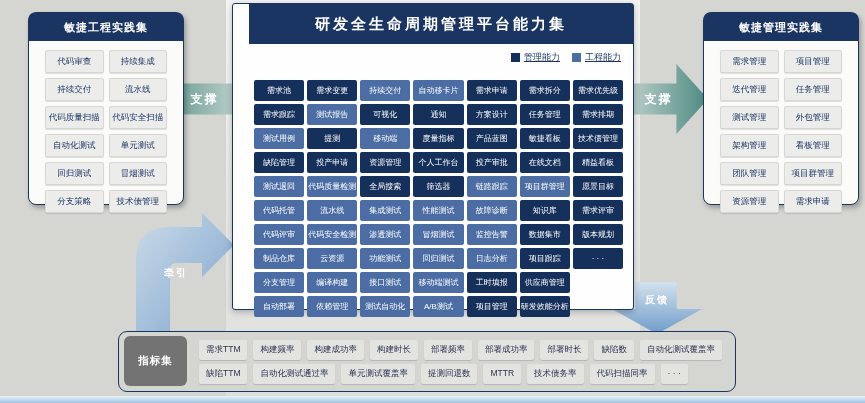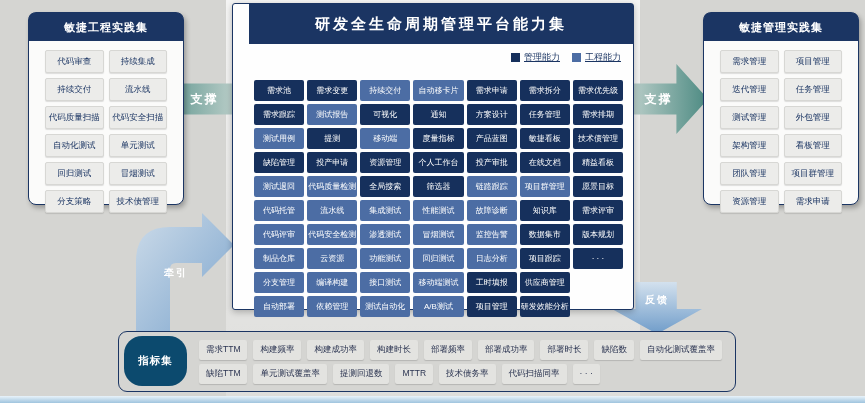--- a/index.html
+++ b/index.html
@@ -66,21 +66,21 @@
   .feedback-arrow{position:absolute;left:612px;top:282px;width:90px;height:52px;z-index:1;
     clip-path:polygon(26% 0,72% 0,72% 52%,100% 52%,50% 100%,0 52%,26% 52%);
     background:linear-gradient(180deg,#d3e1ee,#6f9cc9);}
   .feedback-label{position:absolute;left:0;top:11px;width:100%;text-align:center;
     color:#fff;font-size:10px;font-weight:bold;letter-spacing:2px;}
 
   
   .metrics-box{position:absolute;left:118px;top:331px;width:618px;height:61px;z-index:2;
     background:#d5d5d2;border:1.5px solid #1b3563;border-radius:9px;box-sizing:border-box;}
   .metrics-title{position:absolute;left:5px;top:4px;width:63px;height:50px;
-    background:#0c4a6e;border-radius:18px;color:#fff;font-size:10.5px;font-weight:bold;
+    background:#737373;border-radius:6px;color:#fff;font-size:10.5px;font-weight:bold;
     display:flex;align-items:center;justify-content:center;letter-spacing:1px;}
   .metrics-row{position:absolute;left:80px;width:532px;display:flex;gap:6px;}
   .metrics-row.r1{top:8px;} .metrics-row.r2{top:32px;}
   .chip{background:#e3e3e0;color:#2a3350;font-size:8.5px;white-space:nowrap;
     padding:4px 7px;border-radius:2px;box-shadow:0 1px 1px rgba(0,0,0,.15);}
 </style>
 </head>
 <body>
 
 <div class="center-band"></div>
@@ -255,20 +255,21 @@
       <div class="chip">构建成功率</div>
       <div class="chip">构建时长</div>
       <div class="chip">部署频率</div>
       <div class="chip">部署成功率</div>
       <div class="chip">部署时长</div>
       <div class="chip">缺陷数</div>
       <div class="chip">自动化测试覆盖率</div>
     </div>
   <div class="metrics-row r2" id="metrics-row2">
       <div class="chip">缺陷TTM</div>
+      <div class="chip">自动化测试通过率</div>
       <div class="chip">单元测试覆盖率</div>
       <div class="chip">提测回退数</div>
       <div class="chip">MTTR</div>
       <div class="chip">技术债务率</div>
       <div class="chip">代码扫描同率</div>
       <div class="chip">· · ·</div>
     </div>
 </div>
 
 <div class="bottom-strip"></div>

